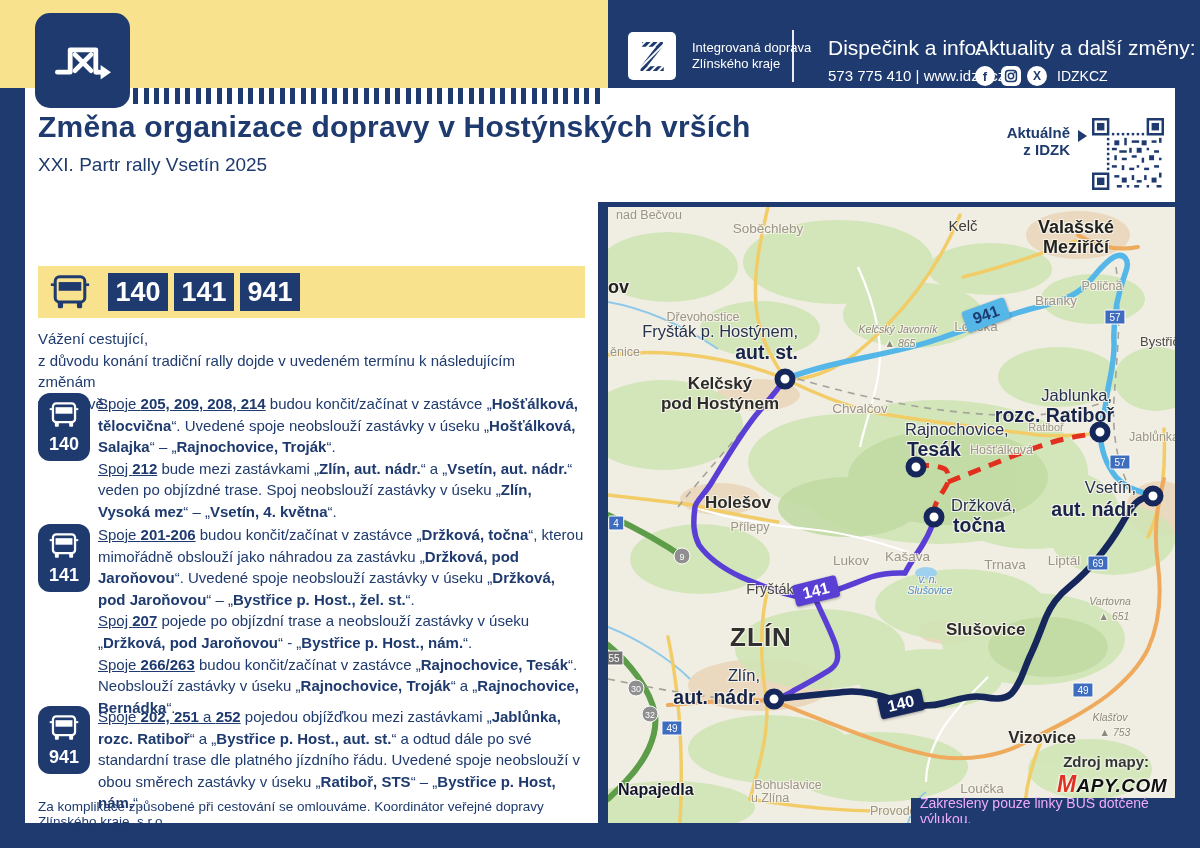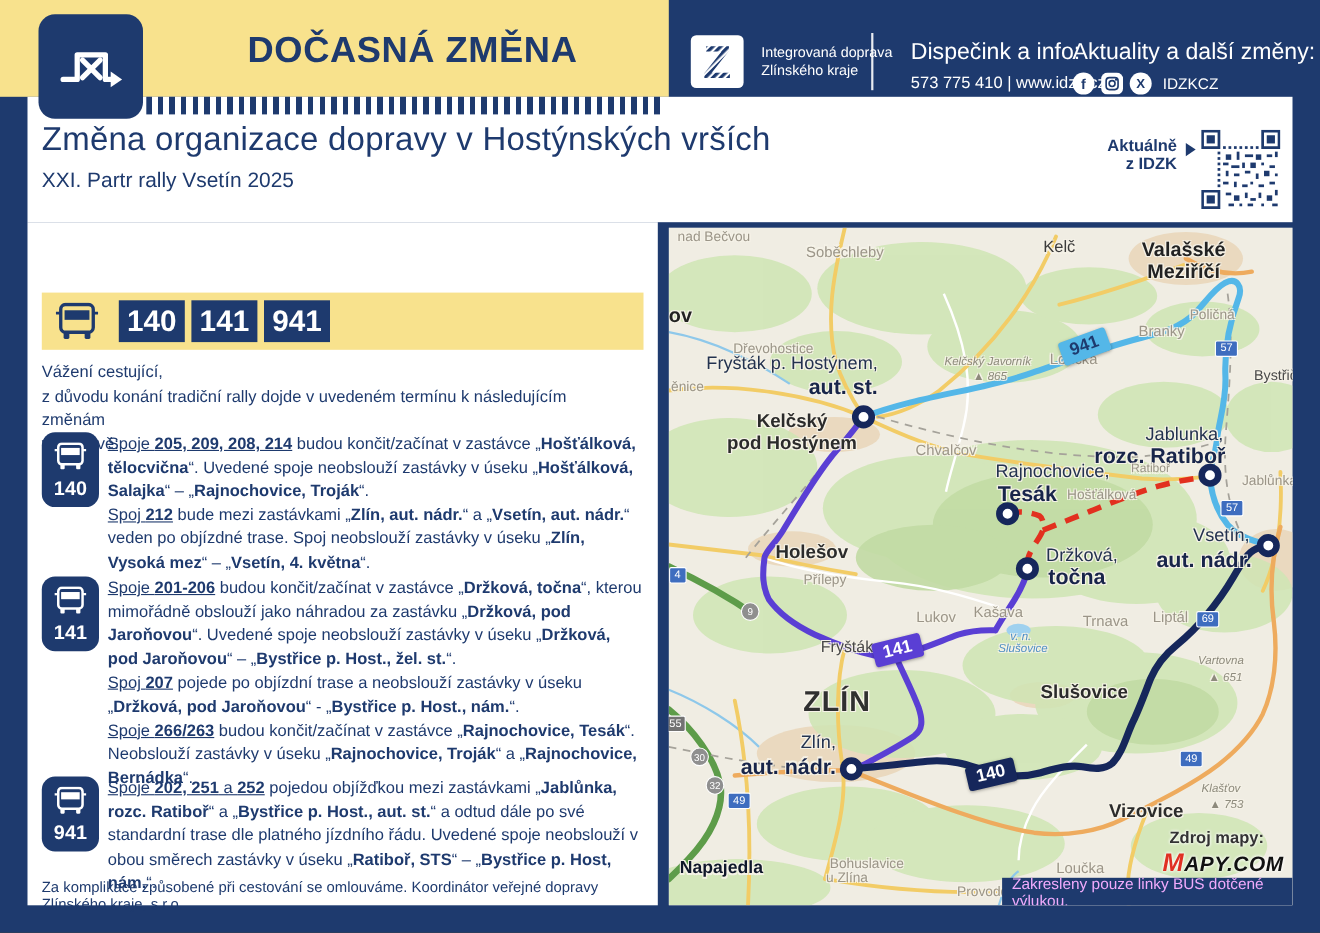--- a/index.html
+++ b/index.html
@@ -20,21 +20,21 @@
   .dispatch{position:absolute;left:220px;top:36px;}
   .updates{position:absolute;left:367px;top:36px;}
   .lab{font-weight:400;font-size:21px;}
   .val{font-size:15px;margin-top:7px;}
   .soc{display:flex;align-items:center;gap:6px;margin-top:6px;}
   .soc .ic{width:20px;height:20px;border-radius:50%;background:#fff;color:var(--navy);
            display:flex;align-items:center;justify-content:center;font-weight:700;font-size:13px;}
   .handle{font-size:14px;margin-left:4px;}
   
   .title-band{position:absolute;left:25px;top:88px;width:1150px;height:114px;background:#fff;z-index:1;}
-  .title-band h1{position:absolute;left:13px;top:22px;margin:0;font-size:30px;font-weight:400;
+  .title-band h1{position:absolute;left:13px;top:22px;margin:0;font-size:30px;font-weight:700;
                  color:var(--navy);letter-spacing:.2px;white-space:nowrap;}
   .sub{position:absolute;left:13px;top:66px;font-size:19px;color:var(--navy);}
   .qr-label{position:absolute;left:930px;width:115px;top:36px;text-align:right;font-size:15px;
             line-height:17px;color:var(--navy);font-weight:600;}
   .qr-arrow{position:absolute;left:1053px;top:42px;width:0;height:0;border-left:9px solid var(--navy);
             border-top:6px solid transparent;border-bottom:6px solid transparent;}
   .qr{position:absolute;left:1067px;top:30px;width:72px;height:72px;}
   
   .left-panel{position:absolute;left:25px;top:202px;width:573px;height:621px;background:#fff;z-index:1;}
   .date-bar{position:absolute;left:13px;top:5px;width:547px;height:53px;background:var(--navy);
@@ -168,21 +168,20 @@
             <rect x="17" y="27" width="2" height="1"></rect>
             <rect x="22" y="27" width="1" height="1"></rect>
             <rect x="26" y="27" width="2" height="1"></rect>
         </g>
       </svg>
     </div>
   </div>
 
   <div class="yellow-band"></div>
   <div class="ticks"></div>
-  <div class="band-title" style="z-index:2;">DOČASNÁ ZMĚNA</div>
   <div class="logo-badge">
     <svg width="64" height="64" viewBox="0 0 80 80">
       <path d="M8,54 H24 V26 H56 V54" fill="none" stroke="#fff" stroke-width="6" stroke-linejoin="round" stroke-linecap="round"></path>
       <path d="M30,32 L50,52 M50,32 L30,52" stroke="#fff" stroke-width="6" stroke-linecap="round"></path>
       <path d="M56,54 h8" stroke="#fff" stroke-width="6"></path>
       <path d="M62,45 L75,54 L62,63 Z" fill="#fff"></path>
     </svg>
   </div>
 
   <div class="hdr-right">

